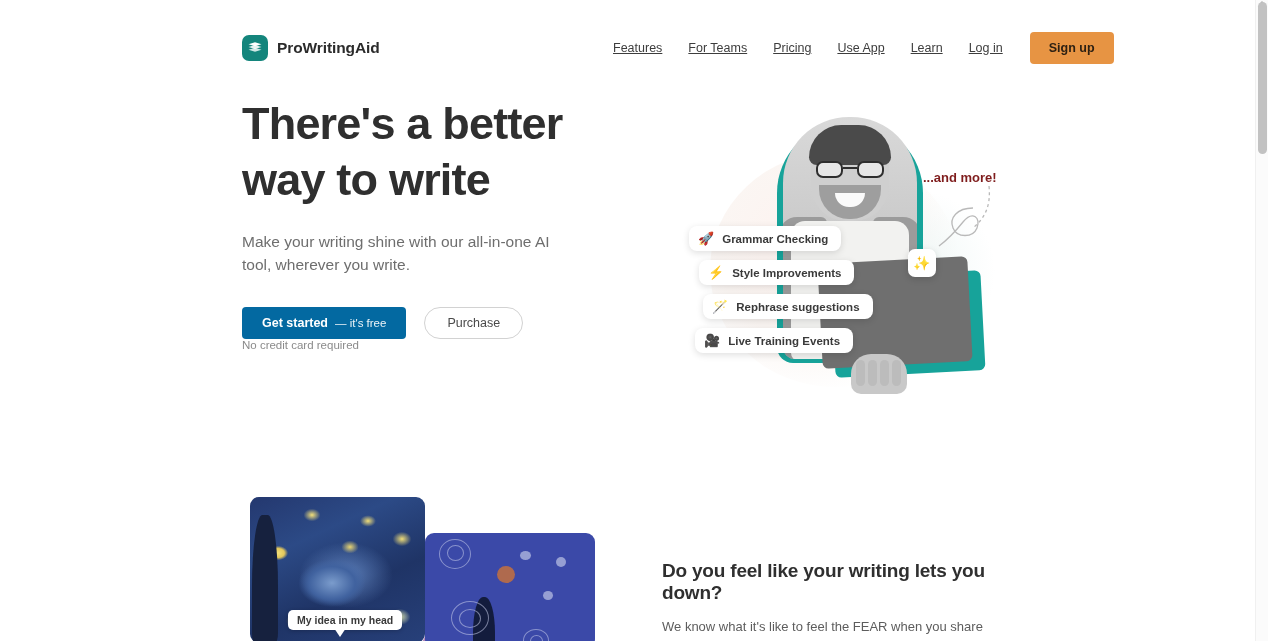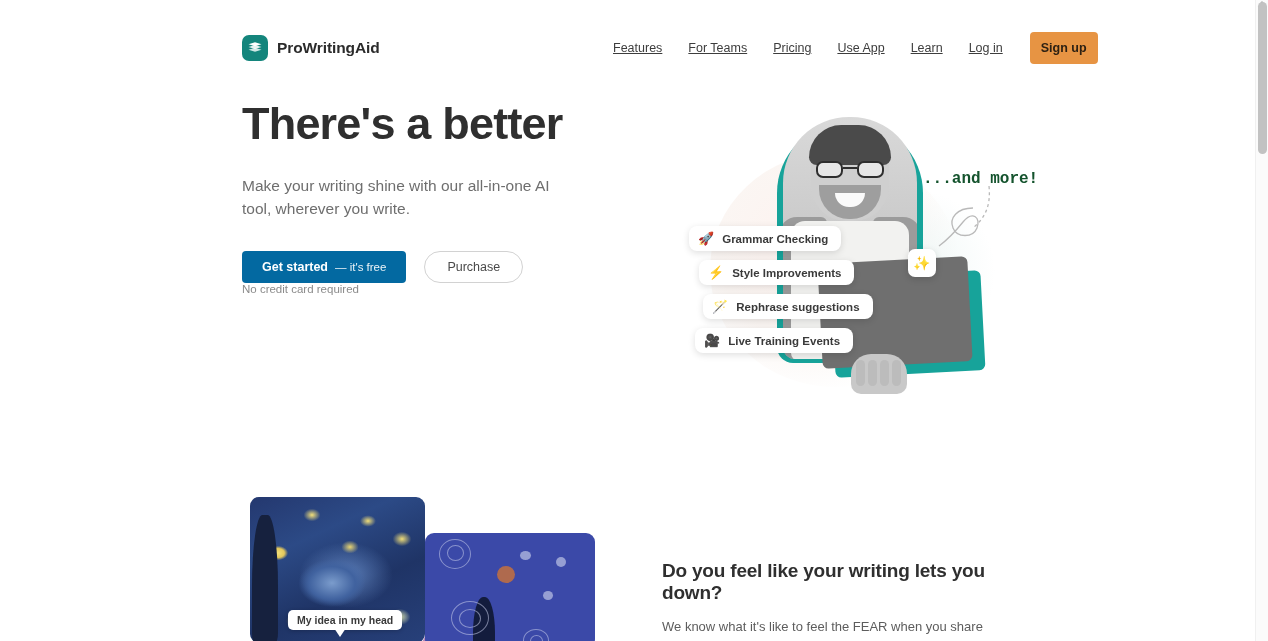--- a/index.html
+++ b/index.html
@@ -92,21 +92,21 @@
     white-space: nowrap;
     cursor: pointer;
     text-decoration: underline;
   }
   .nav-signup {
     margin-left: 14px;
     background: #e79443;
     color: #2e2113;
     font-size: 12.5px;
     font-weight: bold;
-    padding: 9px 11px;
+    padding: 9px 19px;
     border-radius: 4px;
     border: none;
     cursor: pointer;
     font-family: "Liberation Sans", sans-serif;
   }
 
   
   .hero-left {
     position: absolute;
     left: 242px; top: 96px;
@@ -350,26 +350,25 @@
     display: flex;
     align-items: center;
     justify-content: center;
     font-size: 14px;
     z-index: 22;
   }
 
   .and-more {
     position: absolute;
     left: 268px; top: 78px;
-    font-size: 16px;
-    font-weight: bold;
-    color: #14532d;
+    font-size: 13px;
+    font-weight: bold;
+    color: #7f1d1d;
     white-space: nowrap;
     z-index: 22;
-    font-family: Liberation Mono, monospace;
   }
   .doodle {
     position: absolute;
     left: 278px; top: 92px;
     z-index: 21;
   }
 
   
   .art-panels {
     position: absolute;
@@ -510,20 +509,21 @@
       <span class="nav-link">Use App</span>
       <span class="nav-link">Learn</span>
       <span class="nav-link">Log in</span>
       <button class="nav-signup">Sign up</button>
     </nav>
   </div>
 
   <div class="hero-left">
     <h1 class="hero-title">
       <span>There's a better</span><br>
+      <span>way to write</span>
     </h1>
 
     <p class="hero-sub">Make your writing shine with our all-in-one AI tool, wherever you write.</p>
 
     <div class="hero-ctas">
       <button class="btn-primary">
         <span>Get started</span>
         <span class="free">— it's free</span>
       </button>
       <button class="btn-secondary">Purchase</button>

